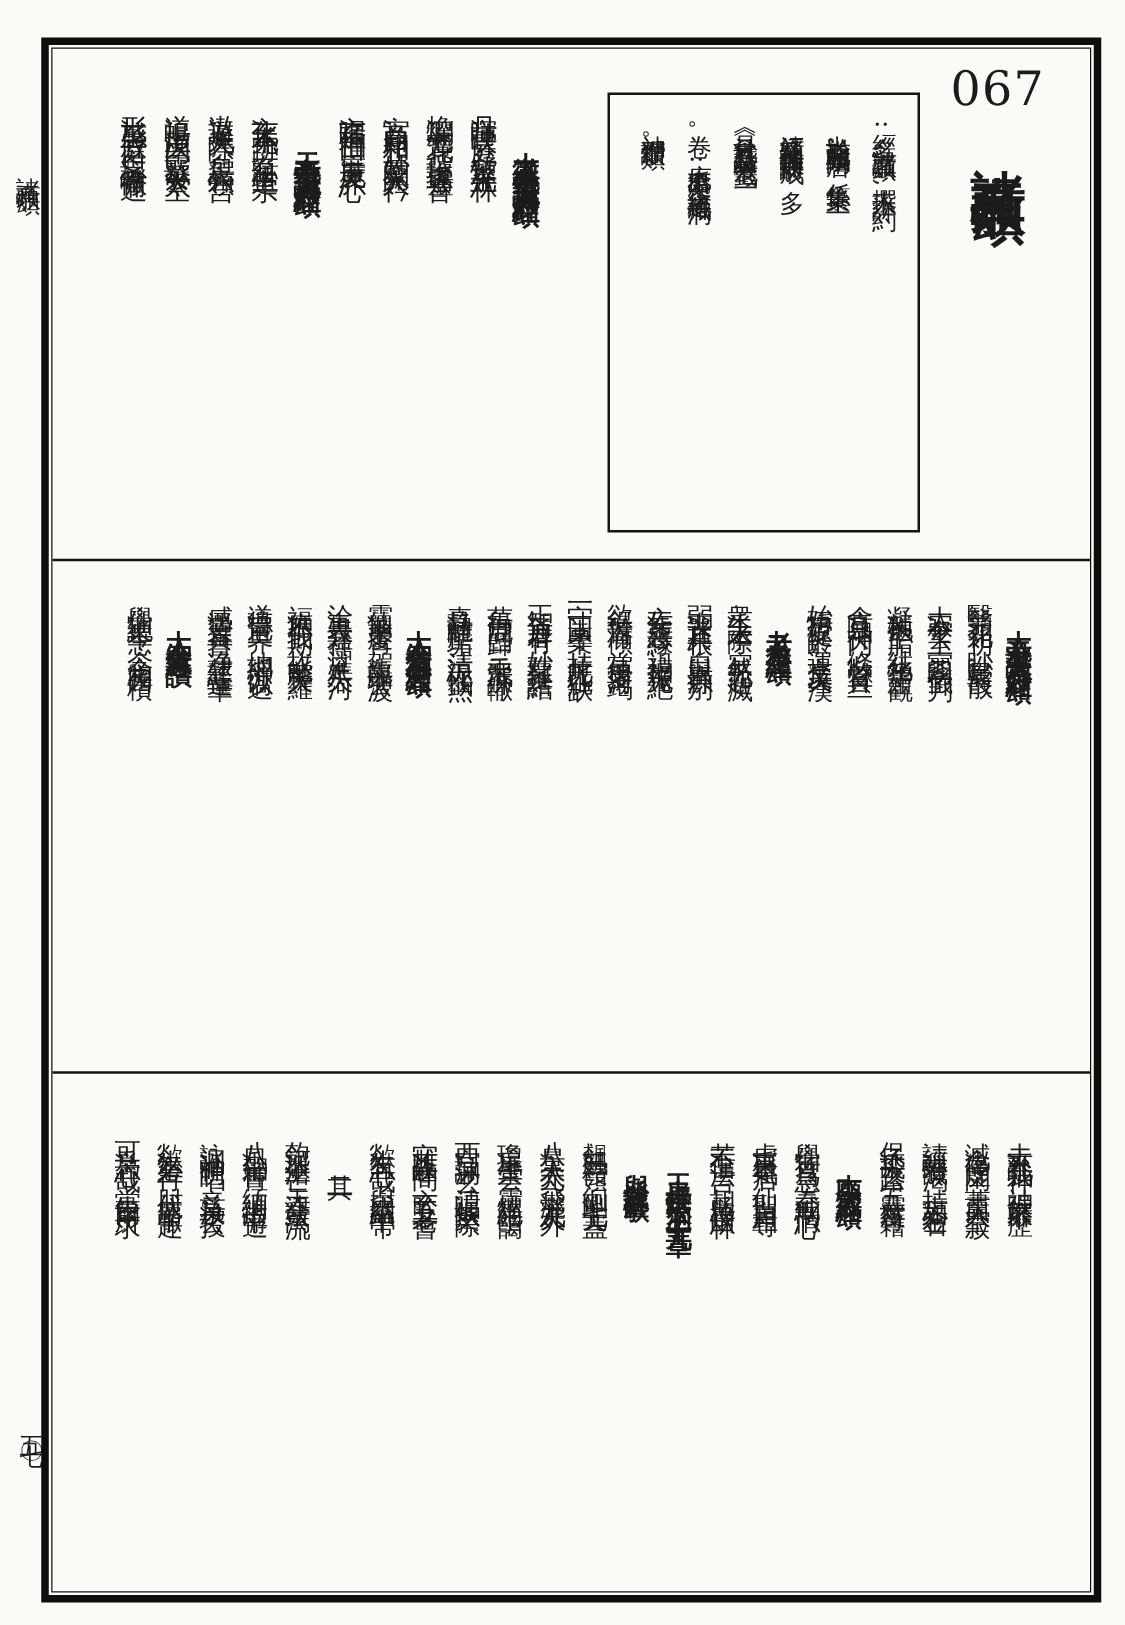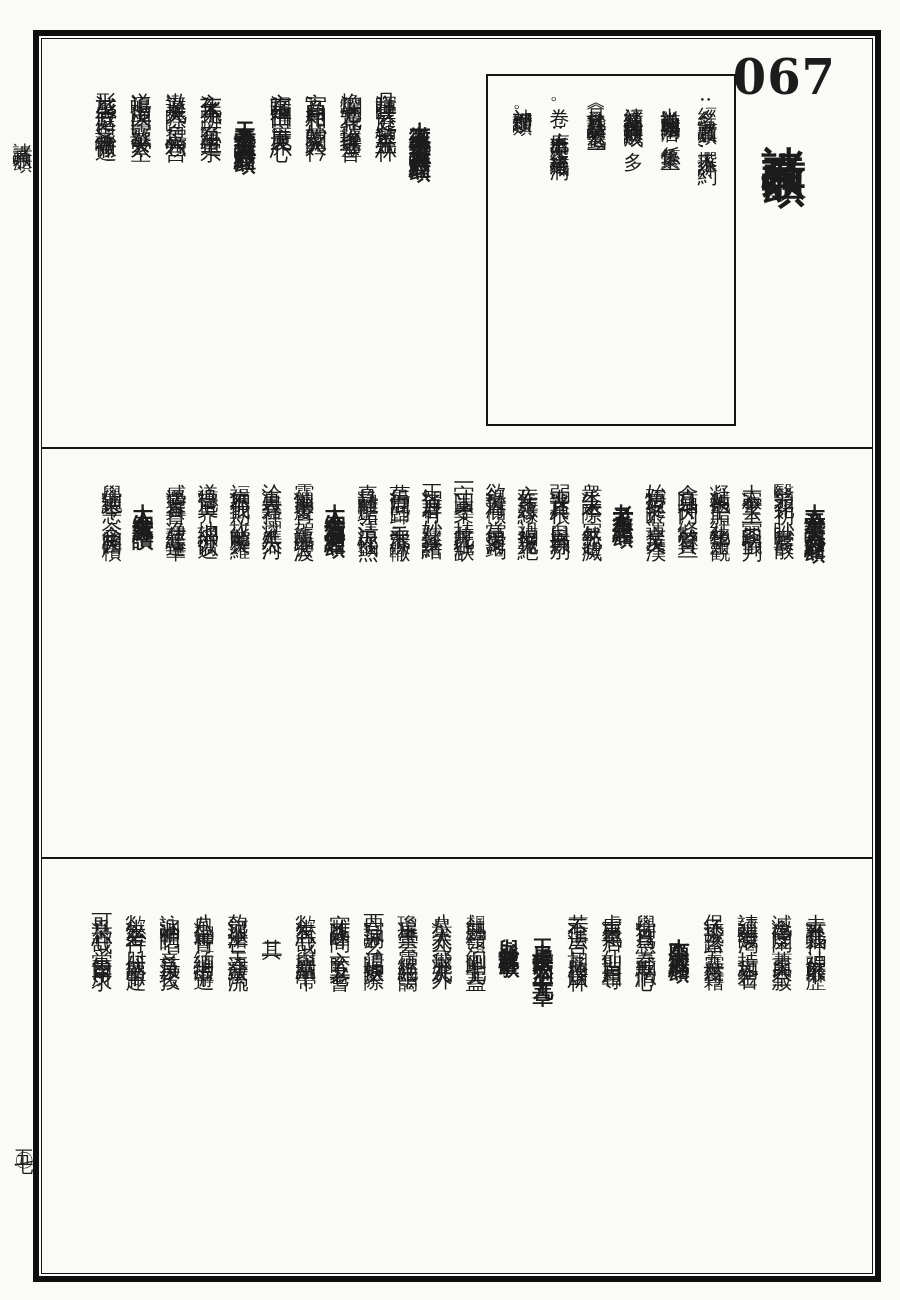--- a/index.html
+++ b/index.html
@@ -28,21 +28,21 @@
     border:1.5px solid #141414;
     display:flex;flex-direction:column;
   }
   .divider{height:0;border-top:2px solid #151515;margin:0;}
   .vsection{position:relative;overflow:hidden;}
   .sec-top{height:408px;}
   .sec-mid{height:408px;}
   .sec-bot{flex:1;}
   
   .title-block{position:absolute;right:36px;top:12px;text-align:center;}
-  .serial{font-size:48px;letter-spacing:1px;line-height:1.1;font-weight:bold;}
+  .serial{font-size:38px;letter-spacing:1px;line-height:1.1;}
   .title-vert{
     writing-mode:vertical-rl;font-size:44px;font-weight:bold;
     letter-spacing:7px;margin:6px auto 0;line-height:1.18;
   }
   
   .colophon-box{
     position:absolute;left:444px;top:35px;width:250px;height:352px;
     border:2px solid #141414;box-sizing:border-box;
   }
   .colophon-cols{

